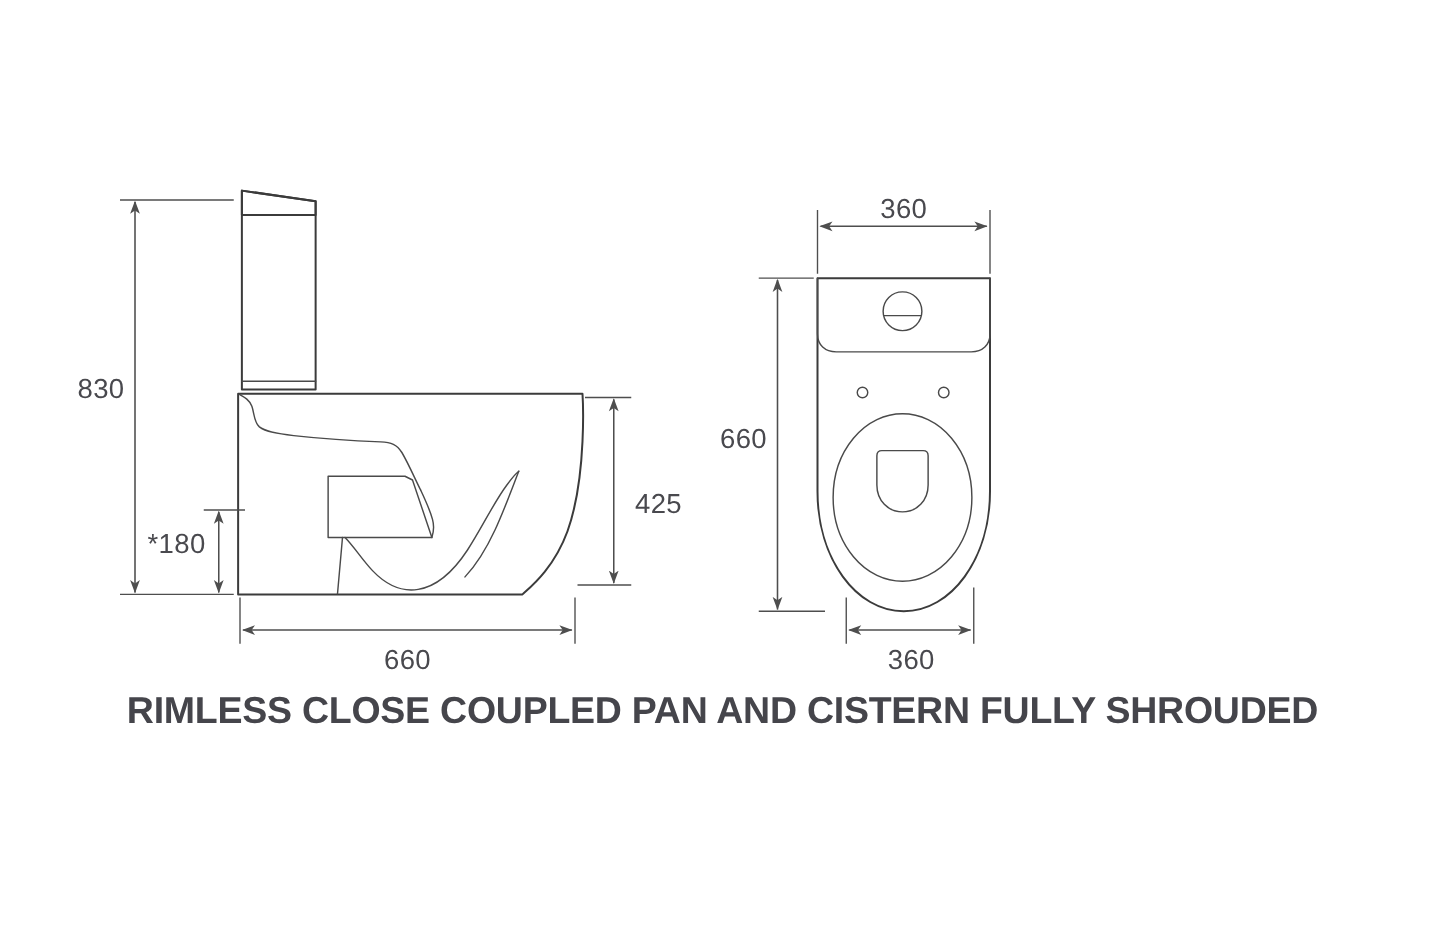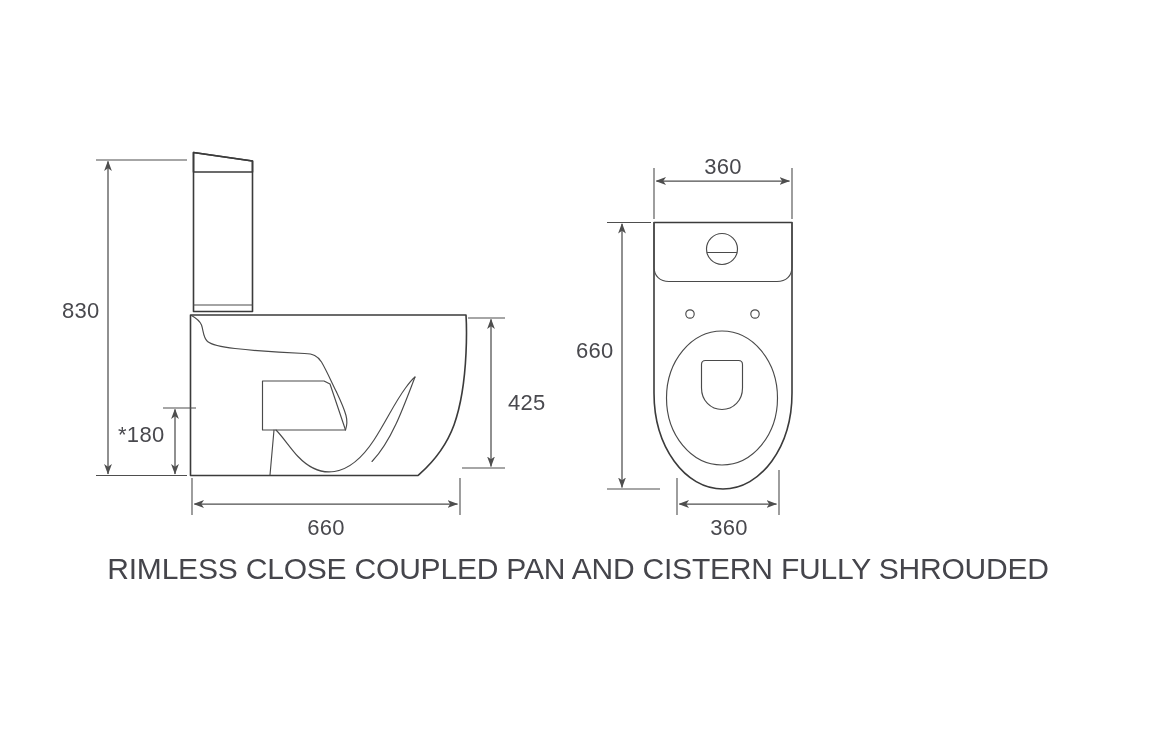--- a/index.html
+++ b/index.html
@@ -58,21 +58,21 @@
     letter-spacing: 0.3px;
   }
   .caption {
     position: absolute;
     left: 0;
     top: 552px;
     width: 1156px;
     text-align: center;
     font-family: "Liberation Sans", sans-serif;
     font-size: 30px;
-    font-weight: normal;
+    font-weight: bold;
     color: #45454b;
     letter-spacing: -0.2px;
     white-space: nowrap;
   }
 </style>
 </head>
 <body>
 
 <div id="sheet">
 

